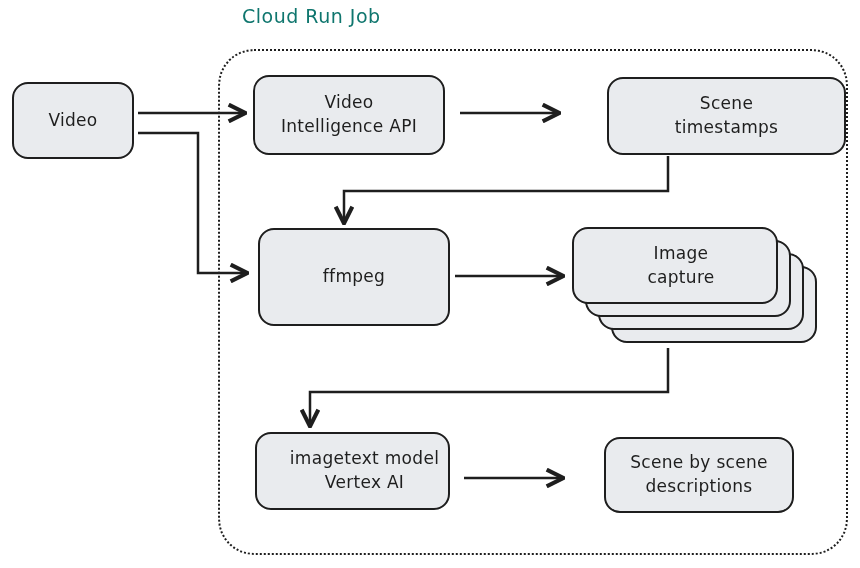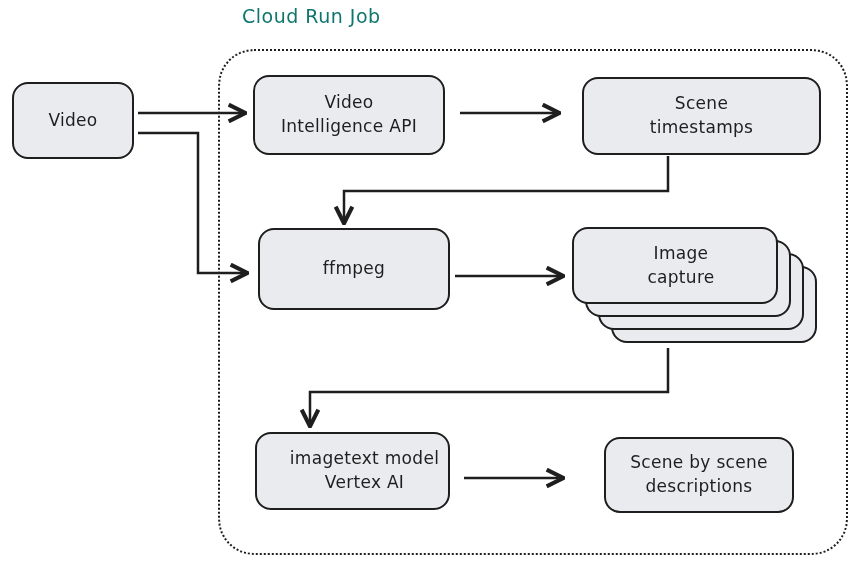--- a/index.html
+++ b/index.html
@@ -43,22 +43,22 @@
     box-sizing: border-box;
   }
   .node-label {
     font-size: 17px;
     line-height: 1.4;
     white-space: pre-line;
     letter-spacing: 0.3px;
   }
   #node-video            { left: 12px;  top: 82px;  width: 122px; height: 77px; }
   #node-vi-api           { left: 253px; top: 75px;  width: 192px; height: 80px; }
-  #node-scene-timestamps { left: 582px; top: 77px;  width: 239px; height: 78px; }
-  #node-ffmpeg           { left: 258px; top: 228px; width: 192px; height: 82px; }
+  #node-scene-timestamps { left: 607px; top: 77px;  width: 239px; height: 78px; }
+  #node-ffmpeg           { left: 258px; top: 228px; width: 192px; height: 98px; }
   #node-imagetext        { left: 255px; top: 432px; width: 195px; height: 78px; padding-left: 24px; }
   #node-scene-desc       { left: 573px; top: 437px; width: 190px; height: 76px; margin-left: 31px; }
   .stack-card {
     position: absolute;
     background: #e9ebee;
     border: 2.5px solid #1e1e1e;
     border-radius: 16px;
     width: 206px;
     height: 77px;
     box-sizing: border-box;

